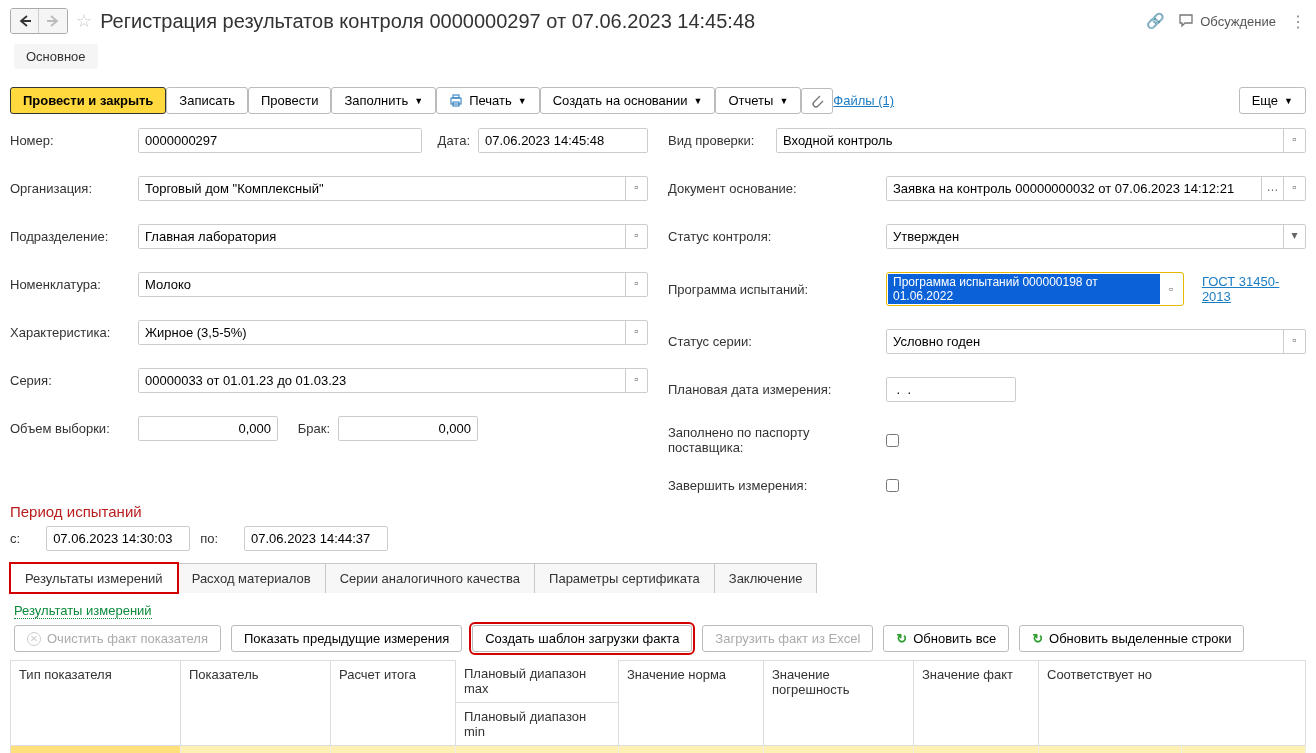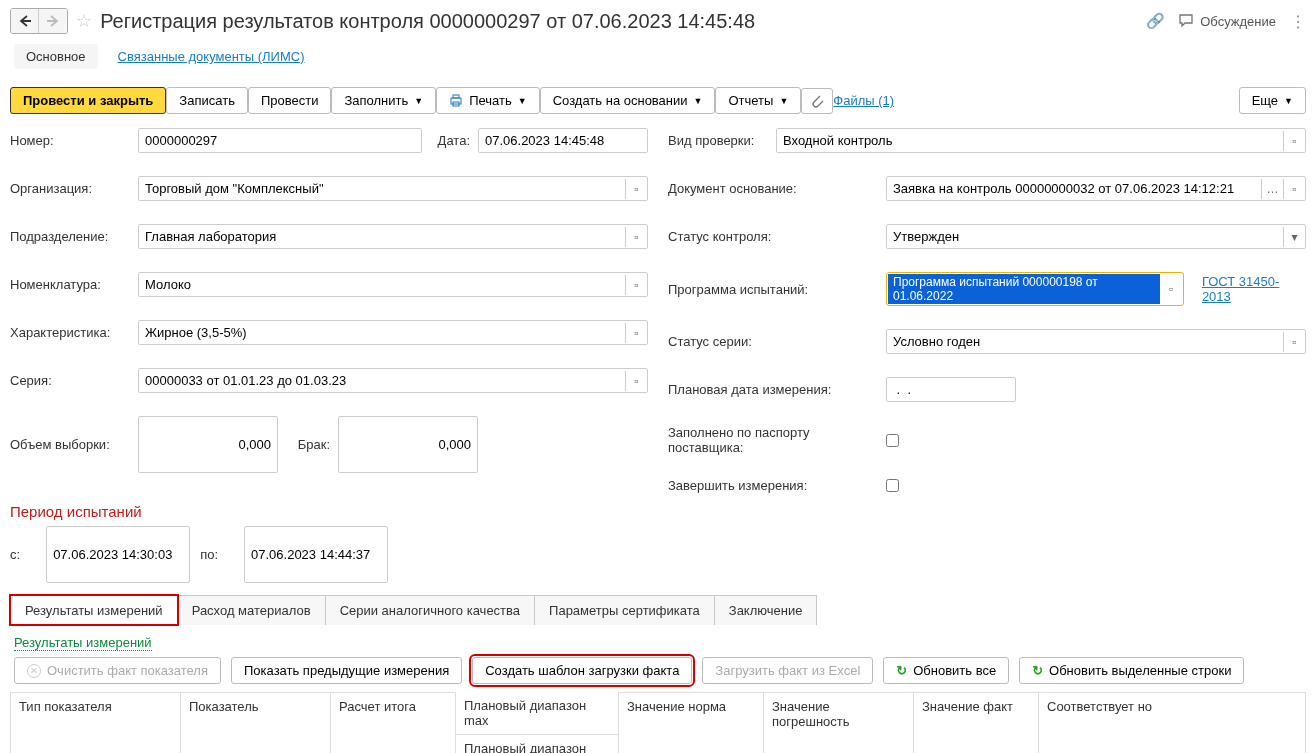--- a/index.html
+++ b/index.html
@@ -22,22 +22,22 @@
 .btn-primary { background: #ffd93d; border-color: #333; font-weight: bold; }
 .btn .caret { font-size: 9px; }
 .clip-btn { padding: 4px 8px; }
 .files-link { color: #1a7cc4; text-decoration: underline; cursor: pointer; }
 .spacer { flex: 1; }
 .form-cols { display: flex; gap: 20px; margin-bottom: 10px; }
 .col { flex: 1 1 50%; display: flex; flex-direction: column; gap: 23px; }
 .field-row { display: flex; align-items: center; gap: 8px; }
 .field-label { width: 120px; flex-shrink: 0; }
 .col2 .field-label { width: 210px; }
-.input { border: 1px solid #ccc; padding: 20px 6px; border-radius: 2px; font-size: 13px; }
-.input-w { flex: 1; display: flex; align-items: center; border: 1px solid #ccc; border-radius: 2px; overflow: hidden; }
+.input { border: 1px solid #ccc; padding: 4px 6px; border-radius: 2px; font-size: 13px; }
+.input-w { flex: 1; display: flex; border: 1px solid #ccc; border-radius: 2px; overflow: hidden; }
 .input-w input { border: none; padding: 4px 6px; font-size: 13px; flex: 1; outline: none; }
 .input-w .ib { border-left: 1px solid #ccc; width: 22px; text-align: center; cursor: pointer; font-size: 12px; color: #666; padding: 3px 0; }
 .num-input { width: 140px; text-align: right; }
 .highlight-wrap { display: inline-flex; align-items: center; border: 1.5px solid #e8b800; border-radius: 3px; padding: 1px; }
 .highlight-sel { background: #0b62d8; color: #fff; padding: 1px 5px; font-size: 12px; }
 .highlight-wrap .ib { width: 22px; text-align: center; cursor: pointer; font-size: 12px; color: #666; }
 .gost-link { color: #1a7cc4; text-decoration: underline; cursor: pointer; margin-left: 10px; }
 .section-title { color: #b91c1c; font-size: 15px; margin: 8px 0 6px; }
 .period-row { display: flex; align-items: center; gap: 10px; margin-bottom: 12px; }
 .period-row .pl { width: auto; }
@@ -104,21 +104,20 @@
           <path d="M1 1 H13 V9 H6 L3 12 V9 H1 Z" stroke="#777" fill="none" stroke-width="1.3"></path>
         </svg>
       <span>Обсуждение</span>
     </span>
     <span class="vdots">⋮</span>
   </div>
 </div>
 
 <div class="nav-tabs">
   <div class="nav-tab-main">Основное</div>
-  <div class="nav-tab-link">Связанные документы (ЛИМС)</div>
 </div>
 
 <div class="toolbar">
   <button class="btn btn-primary">Провести и закрыть</button>
   <button class="btn">Записать</button>
   <button class="btn">Провести</button>
   <button class="btn">
       <span>Заполнить</span>
       <span class="caret">▼</span>
     </button>

